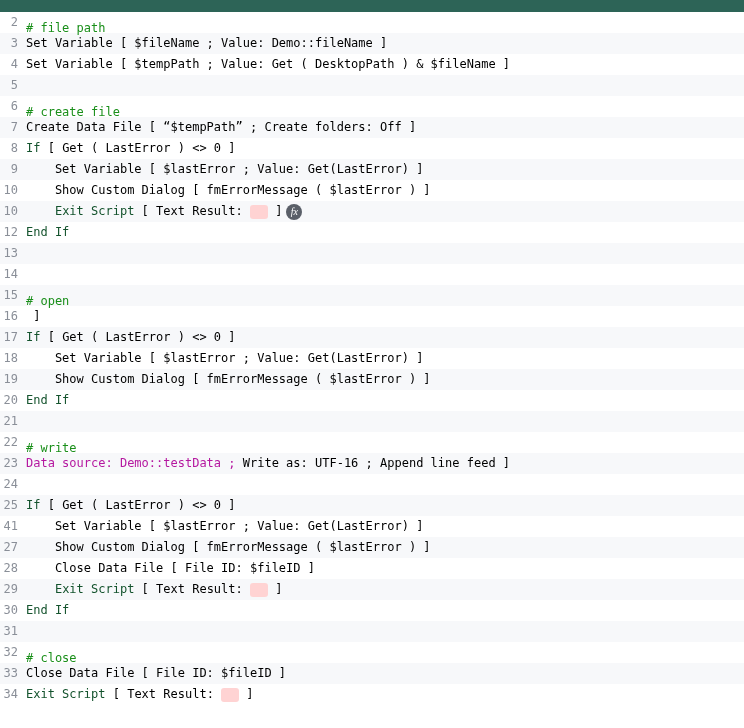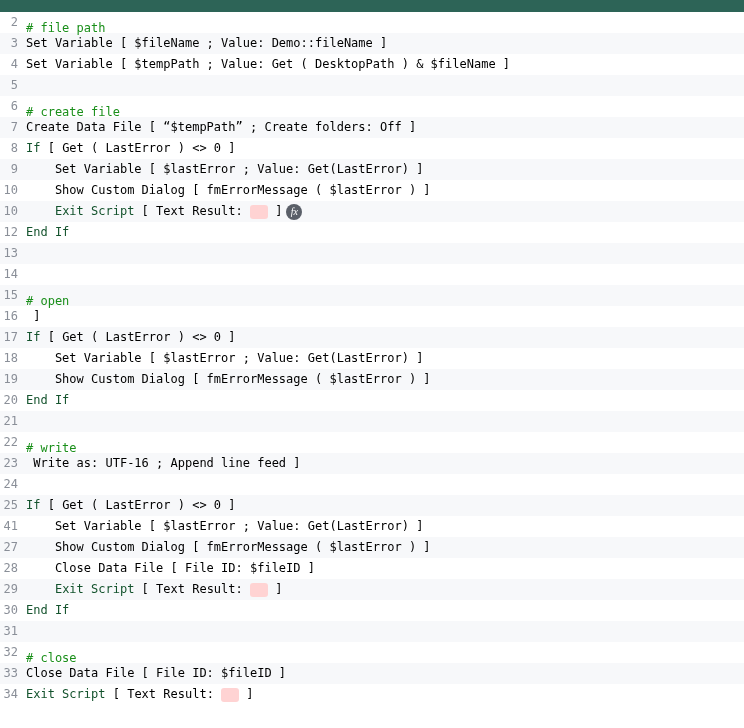--- a/index.html
+++ b/index.html
@@ -160,21 +160,21 @@
       <div class="row">
         <div class="ln">21</div>
         <div class="code"></div>
       </div>
       <div class="row">
         <div class="ln">22</div>
         <div class="code"><span class="c"># write</span></div>
       </div>
       <div class="row">
         <div class="ln">23</div>
-        <div class="code"><span> Write as: UTF-16 ; Append line feed ]</span></div>
+        <div class="code"><span class="tg">Data source: Demo::testData ;</span><span> Write as: UTF-16 ; Append line feed ]</span></div>
       </div>
       <div class="row">
         <div class="ln">24</div>
         <div class="code"></div>
       </div>
       <div class="row">
         <div class="ln">25</div>
         <div class="code"><span class="kw">If</span><span> [ Get ( LastError ) &lt;&gt; 0 ]</span></div>
       </div>
       <div class="row">

